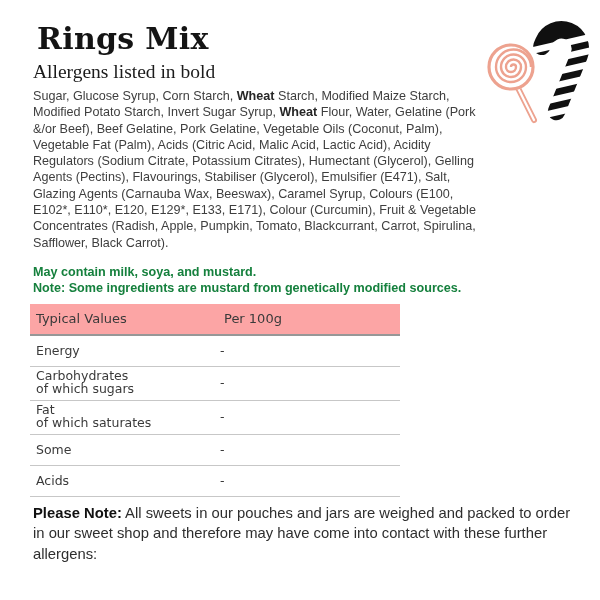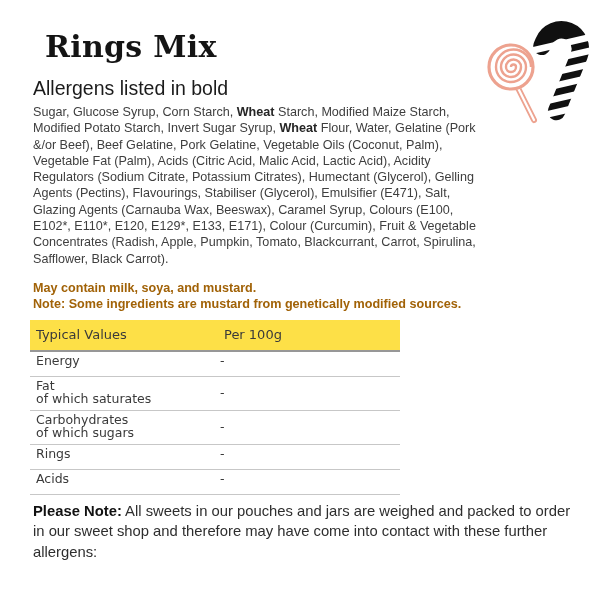--- a/index.html
+++ b/index.html
@@ -3,45 +3,45 @@
 <meta charset="utf-8">
 <style>
   html,body{margin:0;padding:0;}
   body{
     width:600px;height:600px;background:#ffffff;overflow:hidden;position:relative;
     font-family:"Liberation Sans",sans-serif;color:#3e3e3e;
   }
   .content{padding:18px 0 0 33px;}
   .title{
     font-family:"DejaVu Serif",serif;font-weight:bold;font-size:30px;line-height:34px;
-    color:#141414;margin:12px;letter-spacing:.3px;
+    color:#141414;margin:4px;letter-spacing:.3px;
   }
   .subtitle{
-    font-family:Liberation Sans, sans-serif;font-weight:normal;font-size:19.5px;line-height:24px;
+    font-family:Liberation Serif, serif;font-weight:normal;font-size:19.5px;line-height:24px;
     color:#1b1b1b;margin:3px 0 0 0;
   }
   .ingredients{
     width:452px;font-size:12.6px;line-height:16.3px;color:#3e3e3e;margin-top:4px;
   }
   .ingredients b{color:#262626;}
   .warnings{width:462px;margin-top:1px;}
   .warnings p{
-    margin:0;font-weight:bold;font-size:12.6px;line-height:16.6px;color:#a16207;
+    margin:0;font-weight:bold;font-size:12.6px;line-height:16.6px;color:#15803d;
   }
   table.nutrition{
     border-collapse:collapse;width:370px;margin:7px 0 0 -3px;
     font-family:"DejaVu Sans",sans-serif;font-size:12.5px;color:#3a3a3a;table-layout:fixed;
   }
   table.nutrition th{
-    background:#fde047;text-align:left;font-weight:normal;font-size:13px;color:#3a3a3a;
+    background:#fca5a5;text-align:left;font-weight:normal;font-size:13px;color:#3a3a3a;
     padding:7px 0 7px 6px;border-bottom:2px solid #979797;line-height:16px;
   }
   table.nutrition col.c1{width:188px;}
   table.nutrition td{
-    border-bottom:1px solid #c7c7c7;vertical-align:middle;padding:1px 0 8px 6px;
+    border-bottom:1px solid #c7c7c7;vertical-align:middle;padding:7px 0 8px 6px;
   }
   table.nutrition tr.two td{padding:2px 0 4px 6px;}
   .lbl,.sub{line-height:13.5px;}
   td.val{padding-left:2px !important;}
   .footer-note{
     width:545px;margin-top:6px;font-size:14.8px;line-height:20.4px;color:#2e2e2e;
   }
   .footer-note b{color:#111111;text-align:center;}
   .candy-art{position:absolute;left:470px;top:10px;width:128px;height:130px;}
 </style>
@@ -75,37 +75,37 @@
   <tr>
     <td>
       <div class="lbl">Energy</div>
 
     </td>
     <td class="val">-</td>
   </tr>
 
   <tr class="two">
     <td>
+      <div class="lbl">Carbohydrates</div>
+      <div class="sub">of which sugars</div>
+    </td>
+    <td class="val">-</td>
+  </tr>
+
+  <tr class="two">
+    <td>
       <div class="lbl">Fat</div>
       <div class="sub">of which saturates</div>
     </td>
     <td class="val">-</td>
   </tr>
 
-  <tr class="two">
-    <td>
-      <div class="lbl">Carbohydrates</div>
-      <div class="sub">of which sugars</div>
-    </td>
-    <td class="val">-</td>
-  </tr>
-
   <tr>
     <td>
-      <div class="lbl">Rings</div>
+      <div class="lbl">Some</div>
 
     </td>
     <td class="val">-</td>
   </tr>
 
 
   <tr>
     <td>
       <div class="lbl">Acids</div>
 

